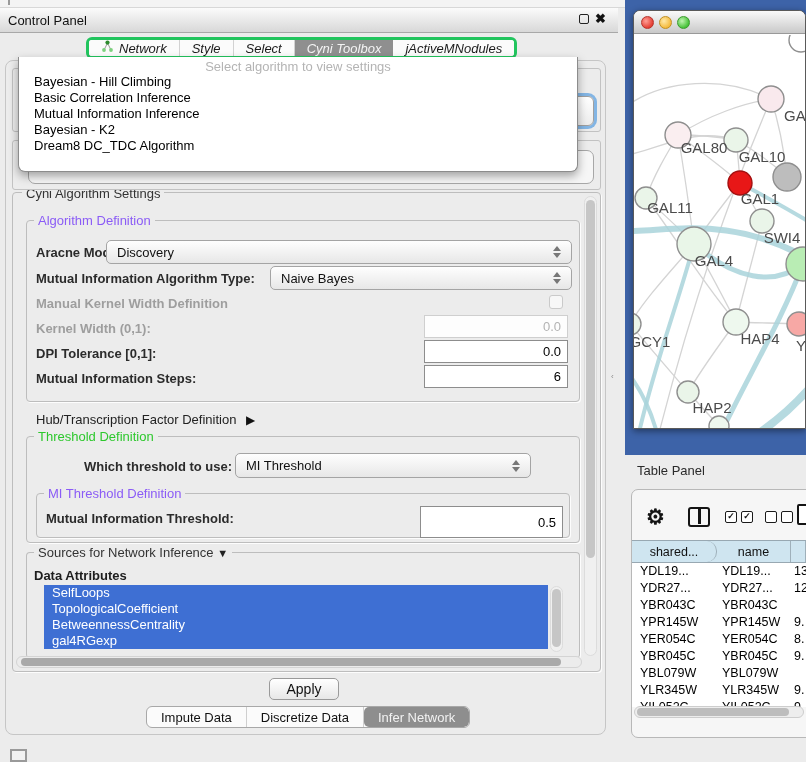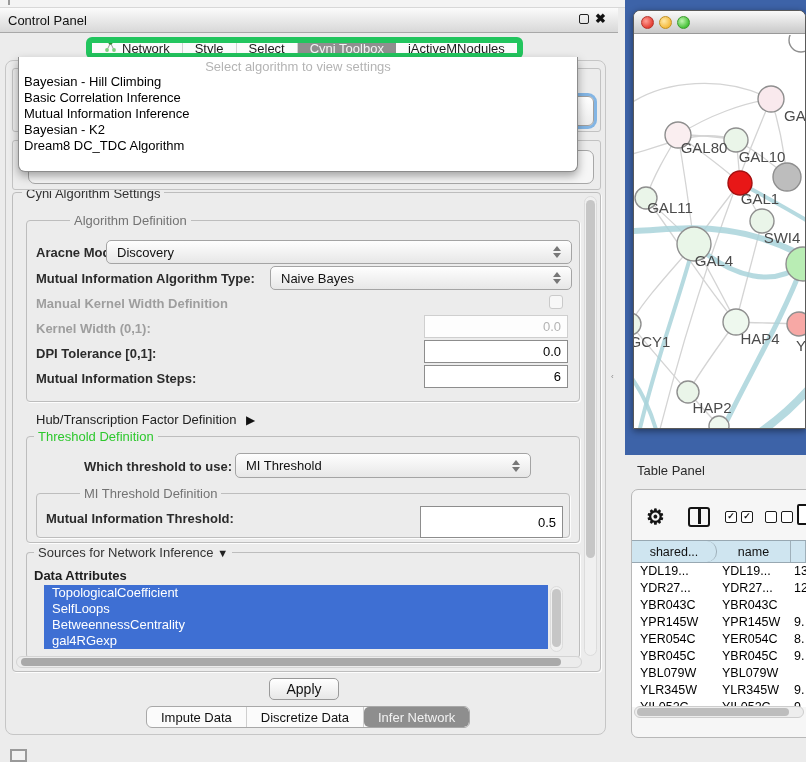--- a/index.html
+++ b/index.html
@@ -16,45 +16,45 @@
   .cp-titlebar { left:0; top:8px; width:618px; height:25px;
     background:linear-gradient(#fbfbfb,#d8d8d8); border-bottom:1px solid #a8a8a8; }
   .cp-title { left:8px; top:13px; font-size:13px; color:#111; }
   .float-box { left:579px; top:14px; width:10px; height:10px; border:1.5px solid #222; border-radius:2px; background:transparent; }
   .close-x { left:595px; top:11px; font-size:13px; font-weight:bold; color:#111; cursor:default; }
 
   .cp-outer { left:5px; top:60px; width:601px; height:675px; border:1px solid #c6c6c6; border-radius:8px; background:#ececec; }
 
   
   .top-tabs { left:86px; top:37px; height:22px; display:flex; align-items:stretch;
-    background:#fbfbfb; border:6px solid #22c55e; border-radius:6px; overflow:hidden; }
+    background:#fbfbfb; border:3px solid #22c55e; border-radius:6px; overflow:hidden;font-style:italic; }
   .ttab { display:flex; align-items:center; gap:5px; padding:0 12px; font-size:13px; color:#1c1c1c; border-right:1px solid #d2d2d2; background:#fbfbfb; }
   .ttab:last-child { border-right:none; }
   .ttab.sel { background:#8f8f8f; color:#f4f4f4; border-right:none; }
 
   
   .und-group { border:1px solid #c2c2c2; border-radius:3px; background:#ececec; z-index:1; }
   .und-combo-a { left:28px; top:96px; width:566px; height:30px; border:1px solid #9f9f9f; border-radius:6px;
     background:linear-gradient(#ffffff,#ececec); box-shadow:0 0 0 3px #83b5e4; z-index:1; }
   .und-combo-b { left:28px; top:150px; width:566px; height:34px; border:1px solid #a7a7a7; border-radius:7px;
     background:#f6f6f6; z-index:1; }
 
   
   .algo-popup { left:18px; top:57px; width:560px; height:115px; background:#ffffff;
     border:1px solid #8c8c8c; border-top:none; border-radius:0 0 7px 7px;
     box-shadow:0 4px 10px rgba(0,0,0,.35); z-index:5; padding-top:2px; }
   .algo-placeholder { text-align:center; color:#b4b4b4; font-size:13px; height:15px; line-height:15px; }
-  .algo-option { height:16px; line-height:16px; padding-left:5px; font-size:13px; color:#000; }
+  .algo-option { height:16px; line-height:16px; padding-left:15px; font-size:13px; color:#000; }
   .algo-option.bold { font-weight:bold; }
 
   
   .group { border:1px solid #bdbdbd; border-radius:4px; box-shadow:1px 1px 0 #fdfdfd; }
   .legend { position:absolute; background:#ececec; padding:0 4px; font-size:13px; }
   .legend.dark { color:#333; }
-  .legend.blue { color:#737373;margin-left:36px; }
+  .legend.blue { color:#8b5cf6; }
   .legend.green { color:#2dc82d; }
 
   .settings-group { left:12px; top:192px; width:589px; height:480px; }
   .row-label { position:absolute; font-weight:bold; font-size:13px; color:#2b2b2b; }
   .row-label.dis { color:#9e9e9e; }
 
   .combo { position:absolute; border:1px solid #a4a4a4; border-radius:5px;
     background:linear-gradient(#fefefe,#e7e7e7); display:flex; align-items:center; }
   .combo .val { flex:1; padding-left:10px; font-size:13px; color:#111; }
   .stepper { width:16px; display:flex; flex-direction:column; align-items:center; gap:2px; margin-right:6px; }
@@ -247,22 +247,22 @@
   <div class="row-label" style="left:46px; top:511px;">Mutual Information Threshold:</div>
   <input class="tinput" style="left: 420px; top: 506px; width: 143px; height: 32px;" readonly="" value="0.5">
 
   <div class="abs group" style="left:26px; top:552px; width:554px; height:106px; border-bottom:none;"></div>
   <div class="legend dark" style="left:34px; top:545px;">
     <span>Sources for Network Inference</span>
     <span style="font-size:11px; color:#222;">▼</span>
   </div>
   <div class="attr-label" style="left:34px; top:568px;">Data Attributes</div>
   <div id="attr-list" class="attr-list" style="left:44px; top:585px; width:504px; height:68px;">
+      <div class="attr-item">SelfLoops</div>
       <div class="attr-item">TopologicalCoefficient</div>
-      <div class="attr-item">SelfLoops</div>
       <div class="attr-item">BetweennessCentrality</div>
       <div class="attr-item">gal4RGexp</div>
     </div>
   <div class="vtrack" style="left:550px; top:586px; height:66px;">
     <div class="vthumb" style="left:1px; top:2px; height:58px;"></div>
   </div>
 
   <div class="vtrack" style="left:584px; top:196px; height:460px;">
     <div class="vthumb" style="left:1px; top:3px; height:358px;"></div>
   </div>

